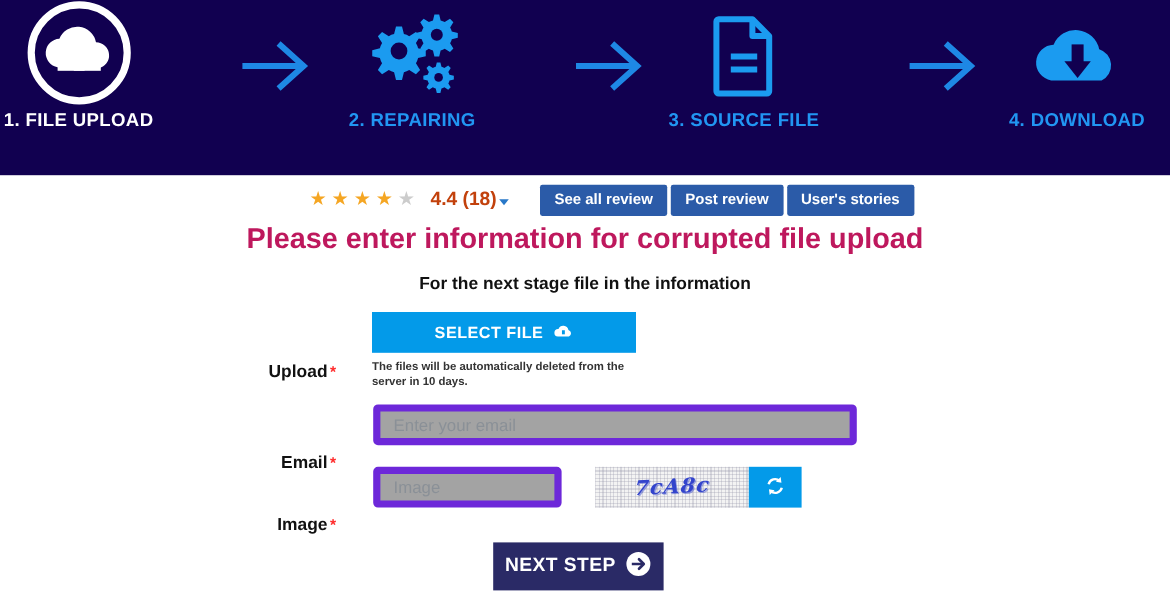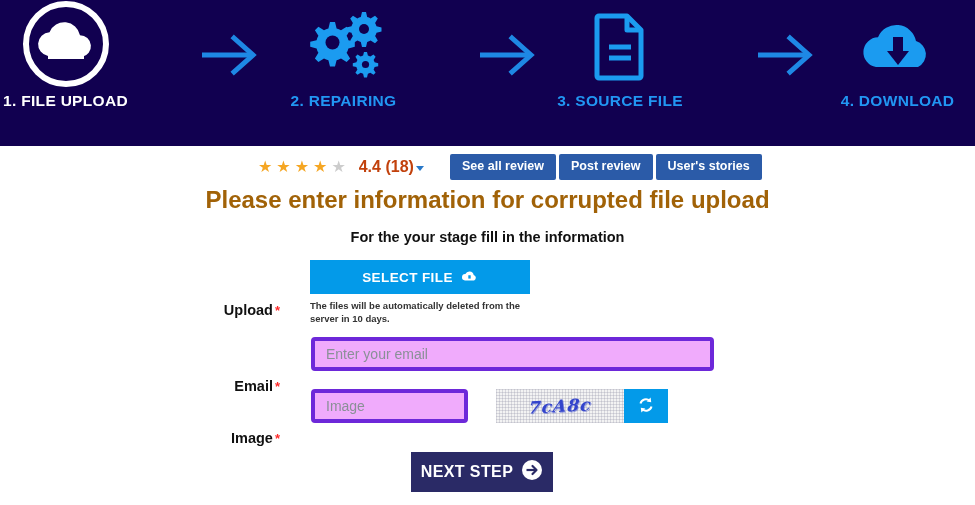--- a/index.html
+++ b/index.html
@@ -126,21 +126,21 @@
   }
 
   
   .page-title {
     position: absolute;
     left: 0; top: 186px;
     width: 975px;
     text-align: center;
     font-size: 24px;
     font-weight: bold;
-    color: #a16207;
+    color: #be185d;
     font-family: "Liberation Sans", sans-serif;
   }
   .page-subtitle {
     position: absolute;
     left: 0; top: 229px;
     width: 975px;
     text-align: center;
     font-size: 14.5px;
     font-weight: bold;
     color: #111111;
@@ -200,23 +200,23 @@
     color: #333333;
     font-weight: bold;
     font-family: "Liberation Sans", sans-serif;
   }
 
   .row-email { height: 52px; }
   .row-email .field-label { top: 13px; }
   .text-input {
     position: absolute;
     height: 34px;
-    border: 4px solid #6d28d9;
+    border: 6px solid #6d28d9;
     border-radius: 4px;
-    background: #f0abfc;
+    background: #a3a3a3;
     font-size: 14px;
     color: #444444;
     padding: 0 11px;
     font-family: "Liberation Sans", sans-serif;
     outline: none;
   }
   .text-input::placeholder { color: #8a9097; }
   .email-input { left: 311px; top: 5px; width: 403px; }
 
   .row-image { height: 50px; }
@@ -377,21 +377,21 @@
   </div>
 
   <div class="review-buttons">
     <button class="review-btn">See all review</button>
     <button class="review-btn">Post review</button>
     <button class="review-btn">User's stories</button>
   </div>
 </div>
 
 <div class="page-title">Please enter information for corrupted file upload</div>
-<div class="page-subtitle">For the your stage fill in the information</div>
+<div class="page-subtitle">For the next stage file in the information</div>
 
 <div class="form">
 
   <div class="form-row row-upload">
     <div class="field-label">
       <span>Upload</span><span class="req">*</span>
     </div>
     <button class="select-file-btn">
       <span>SELECT FILE</span>
       <span>

